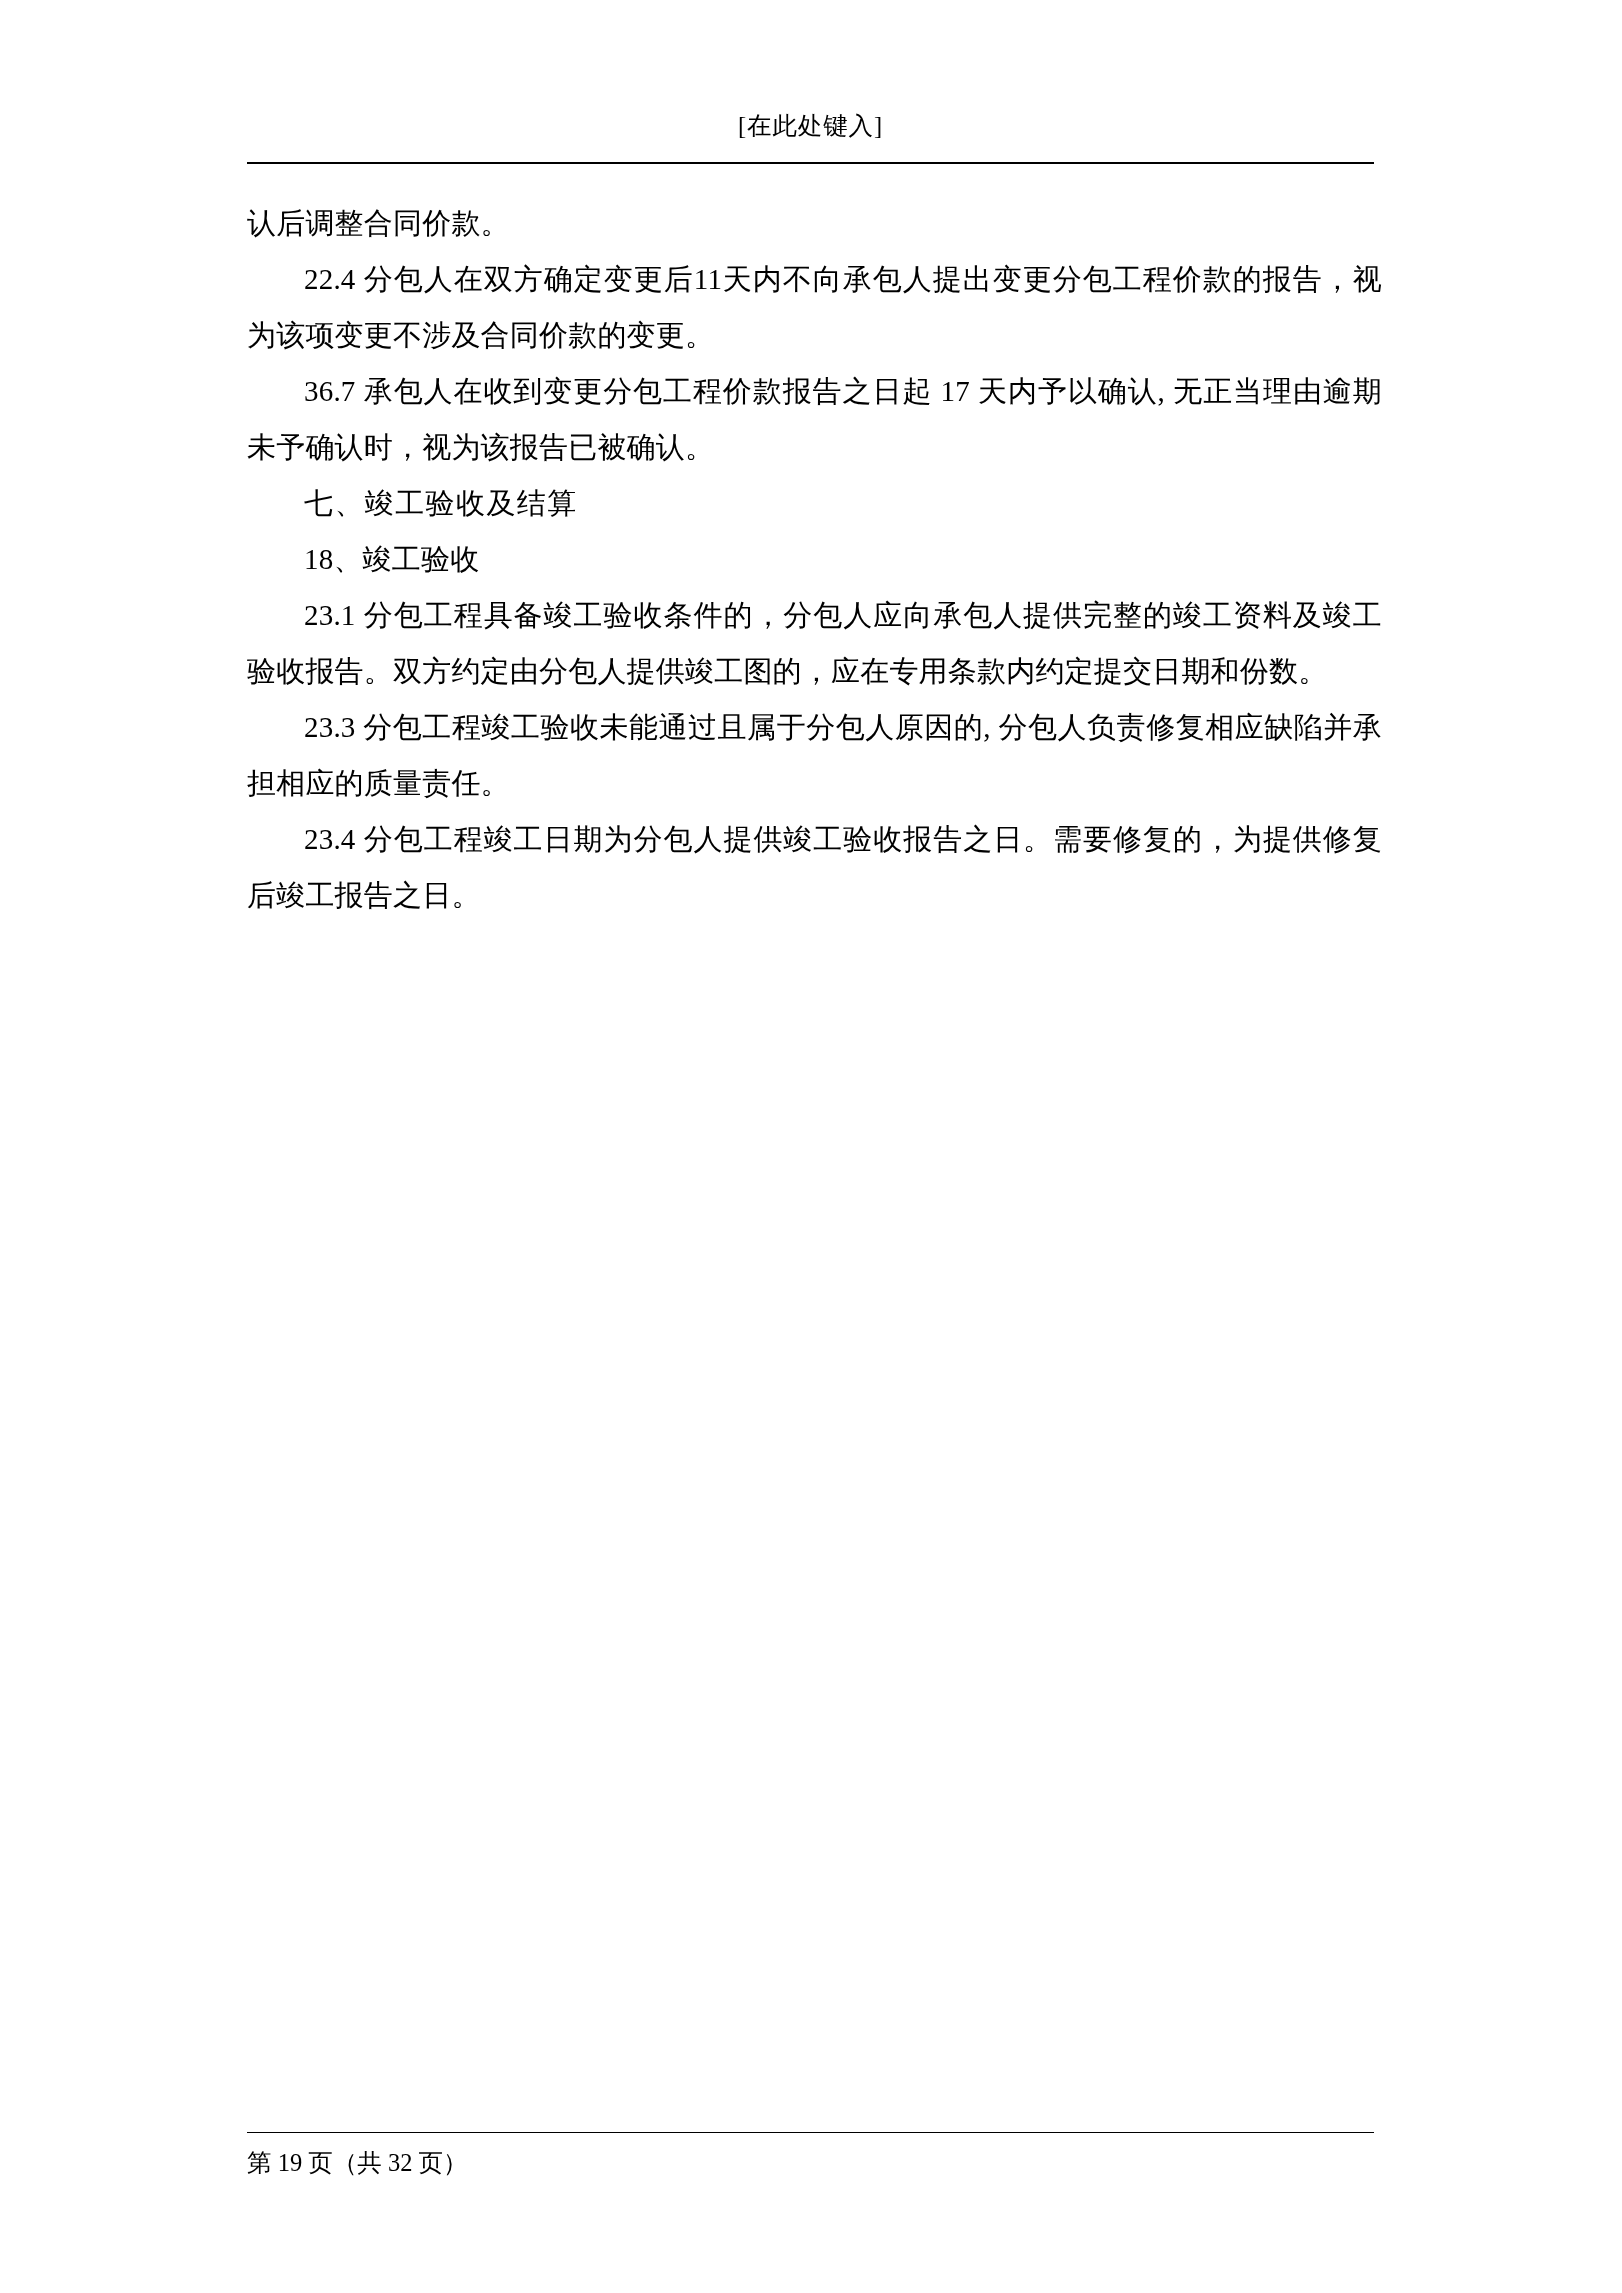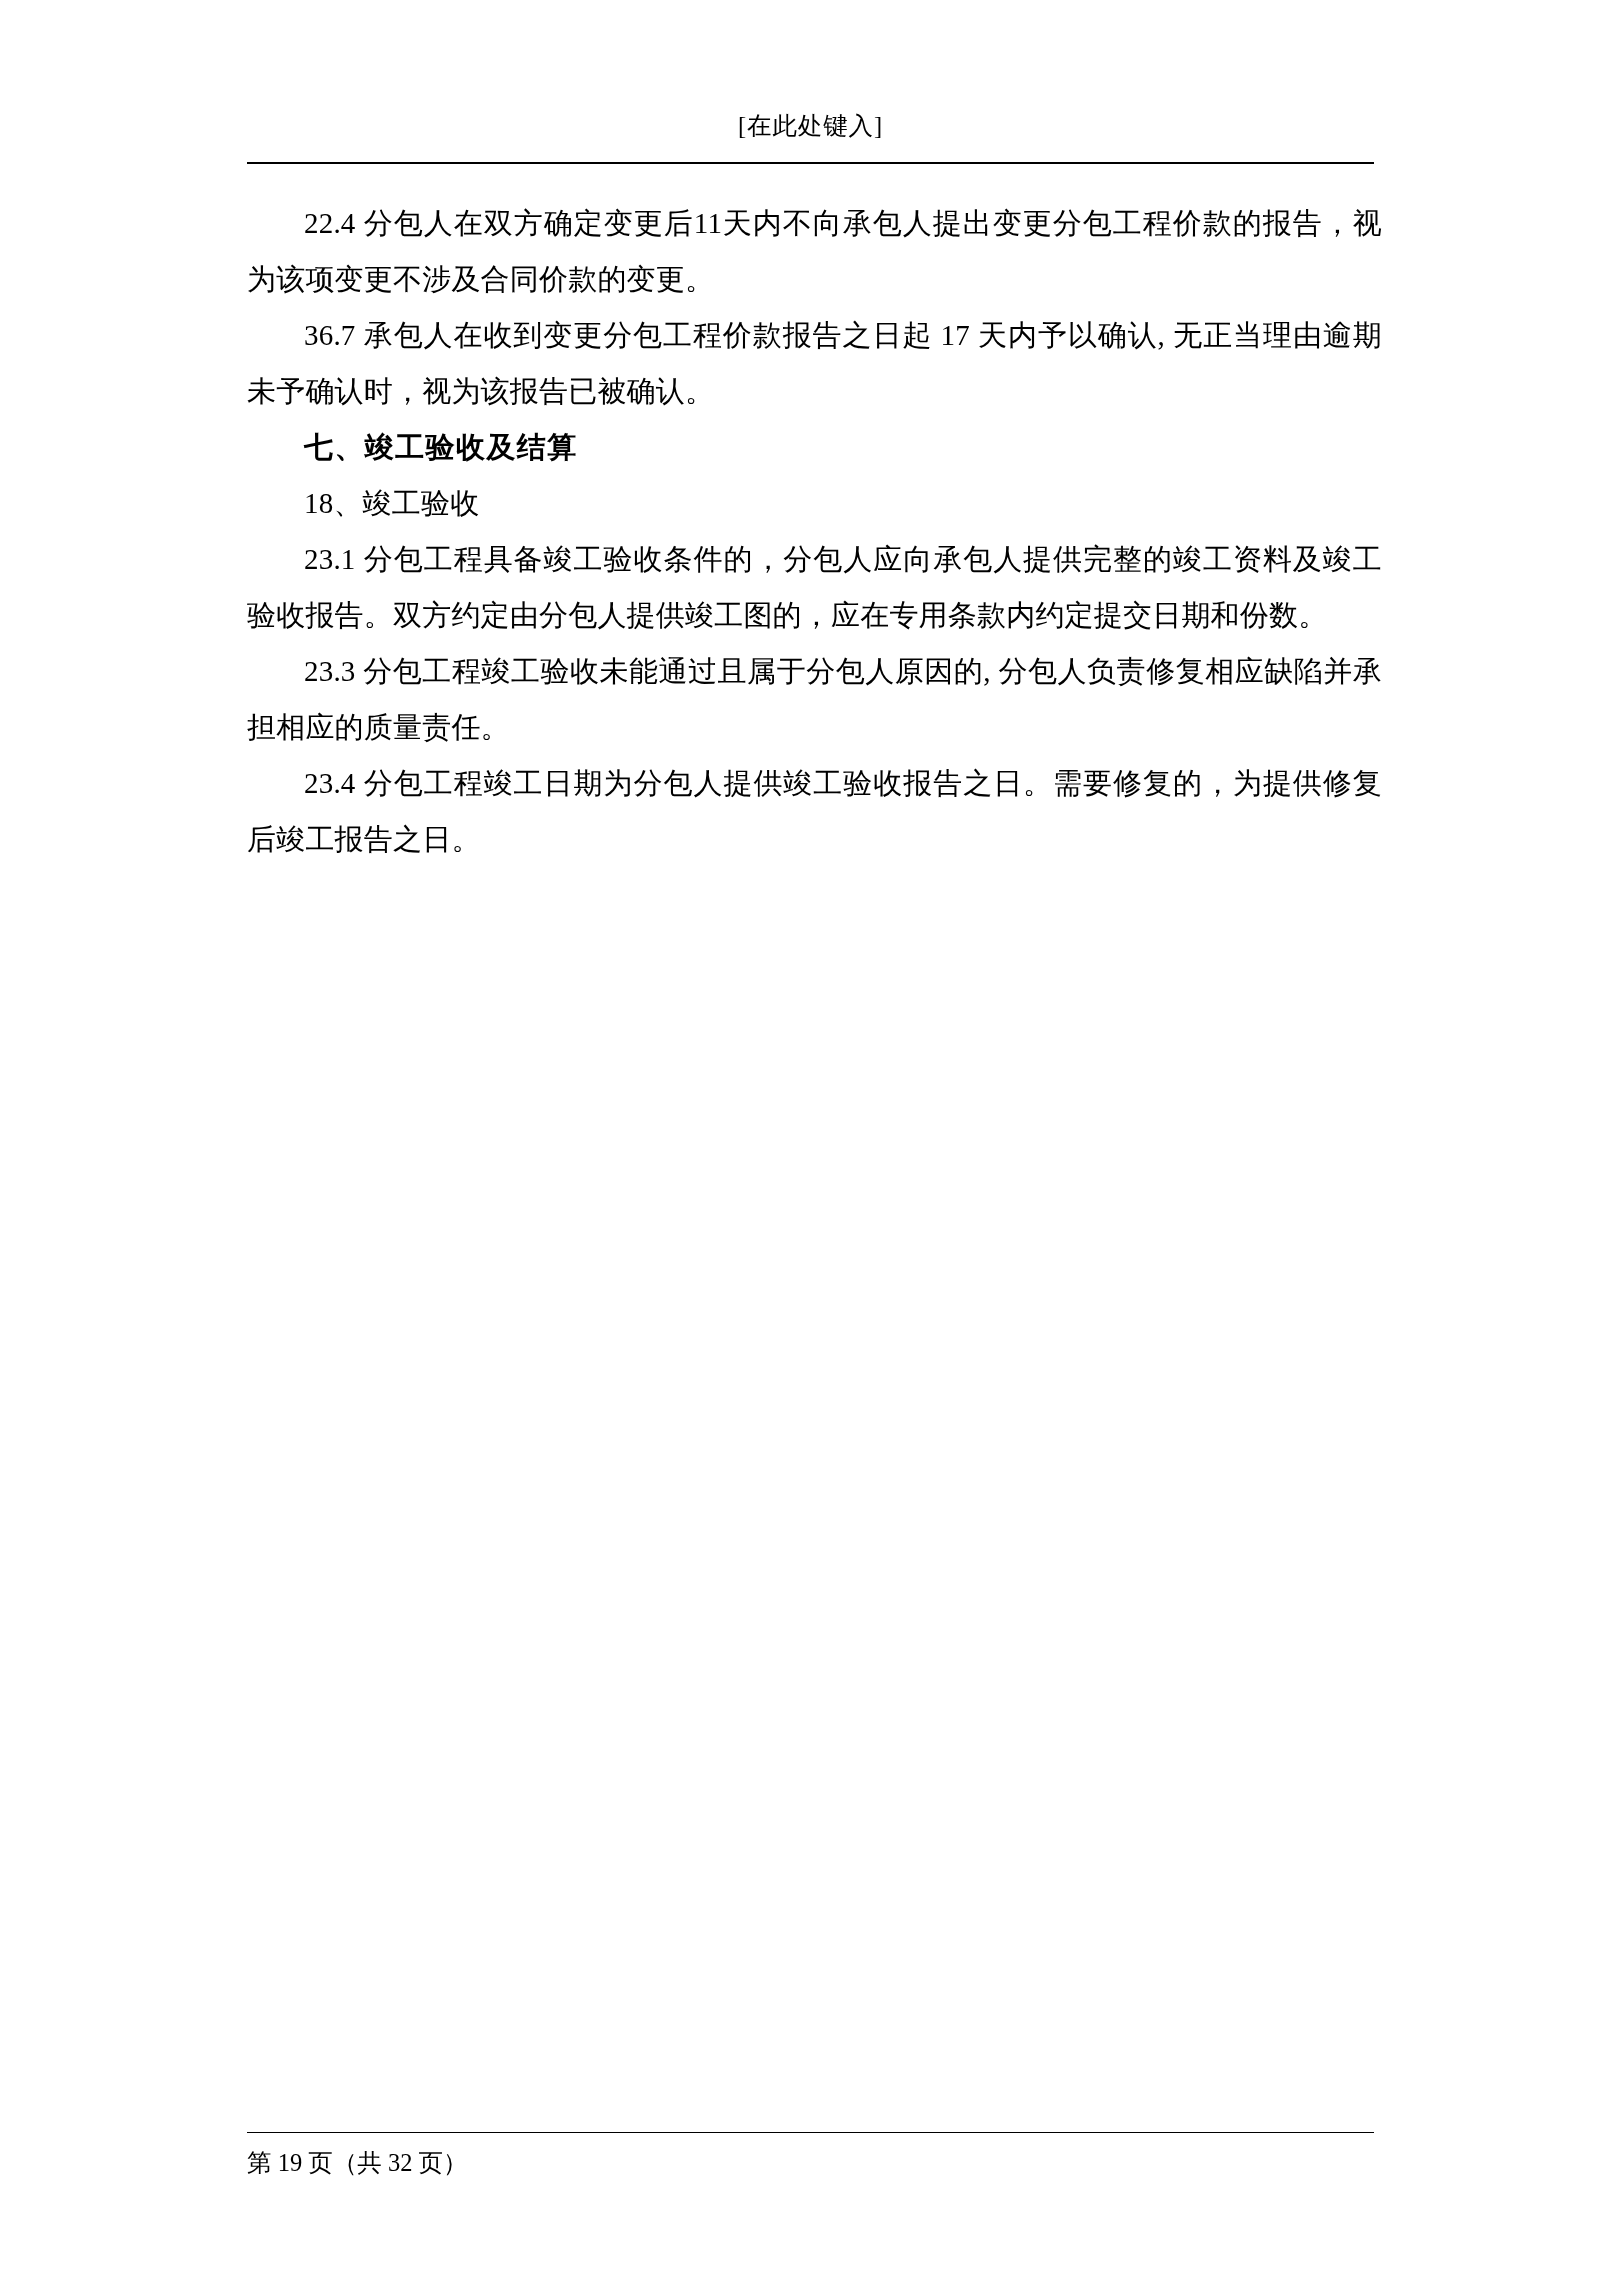--- a/index.html
+++ b/index.html
@@ -54,21 +54,21 @@
     line-height: 56px;
     text-align: justify;
     text-justify: inter-ideograph;
     margin: 0 0 0 0;
     letter-spacing: 0.2px;
   }
   .indent {
     text-indent: 57px;
   }
   .bold {
-    font-weight: bold;
+    font-weight: normal;
     letter-spacing: 1.4px;
   }
   .footer-rule {
     position: absolute;
     top: 2132px;
     left: 247px;
     width: 1127px;
     height: 0;
     border-top: 1.8px solid #000;
   }
@@ -84,20 +84,21 @@
 </style>
 </head>
 <body>
 
 <div class="page">
 
   <div class="header">[在此处键入]</div>
   <div class="header-rule"></div>
 
   <div class="content">
+    <p class="para">认后调整合同价款。</p>
     <p class="para indent">22.4  分包人在双方确定变更后11天内不向承包人提出变更分包工程价款的报告，视为该项变更不涉及合同价款的变更。</p>
     <p class="para indent">36.7  承包人在收到变更分包工程价款报告之日起 17 天内予以确认, 无正当理由逾期未予确认时，视为该报告已被确认。</p>
     <p class="para indent bold">七、竣工验收及结算</p>
     <p class="para indent">18、竣工验收</p>
     <p class="para indent">23.1  分包工程具备竣工验收条件的，分包人应向承包人提供完整的竣工资料及竣工验收报告。双方约定由分包人提供竣工图的，应在专用条款内约定提交日期和份数。</p>
     <p class="para indent">23.3 分包工程竣工验收未能通过且属于分包人原因的, 分包人负责修复相应缺陷并承担相应的质量责任。</p>
     <p class="para indent">23.4  分包工程竣工日期为分包人提供竣工验收报告之日。需要修复的，为提供修复后竣工报告之日。</p>
   </div>
 
   <div class="footer-rule"></div>

